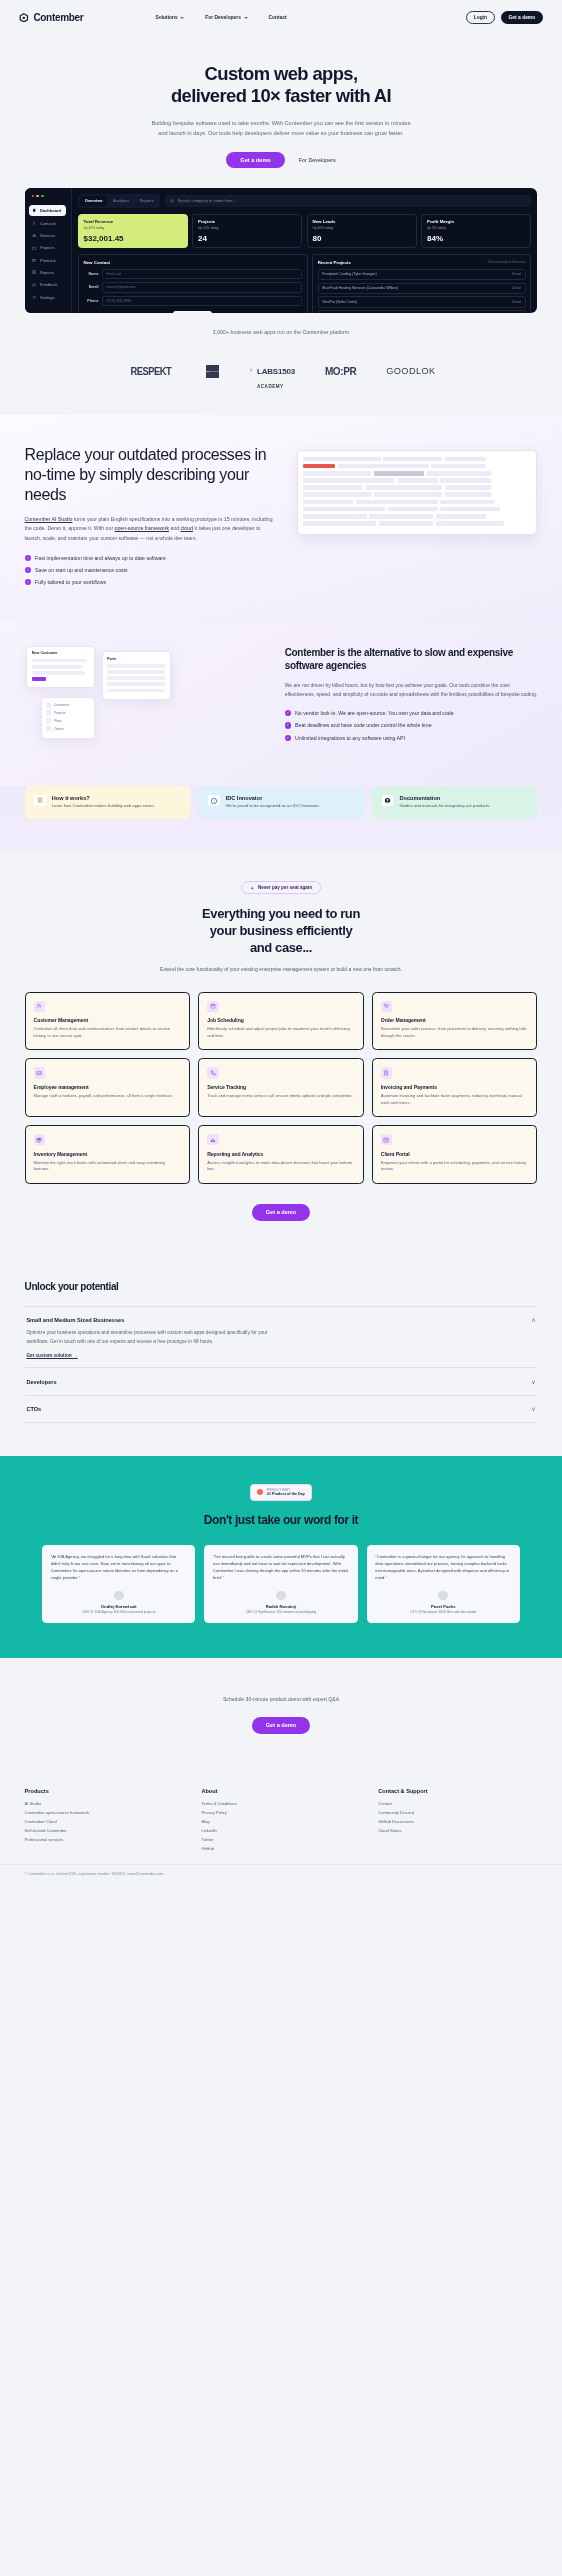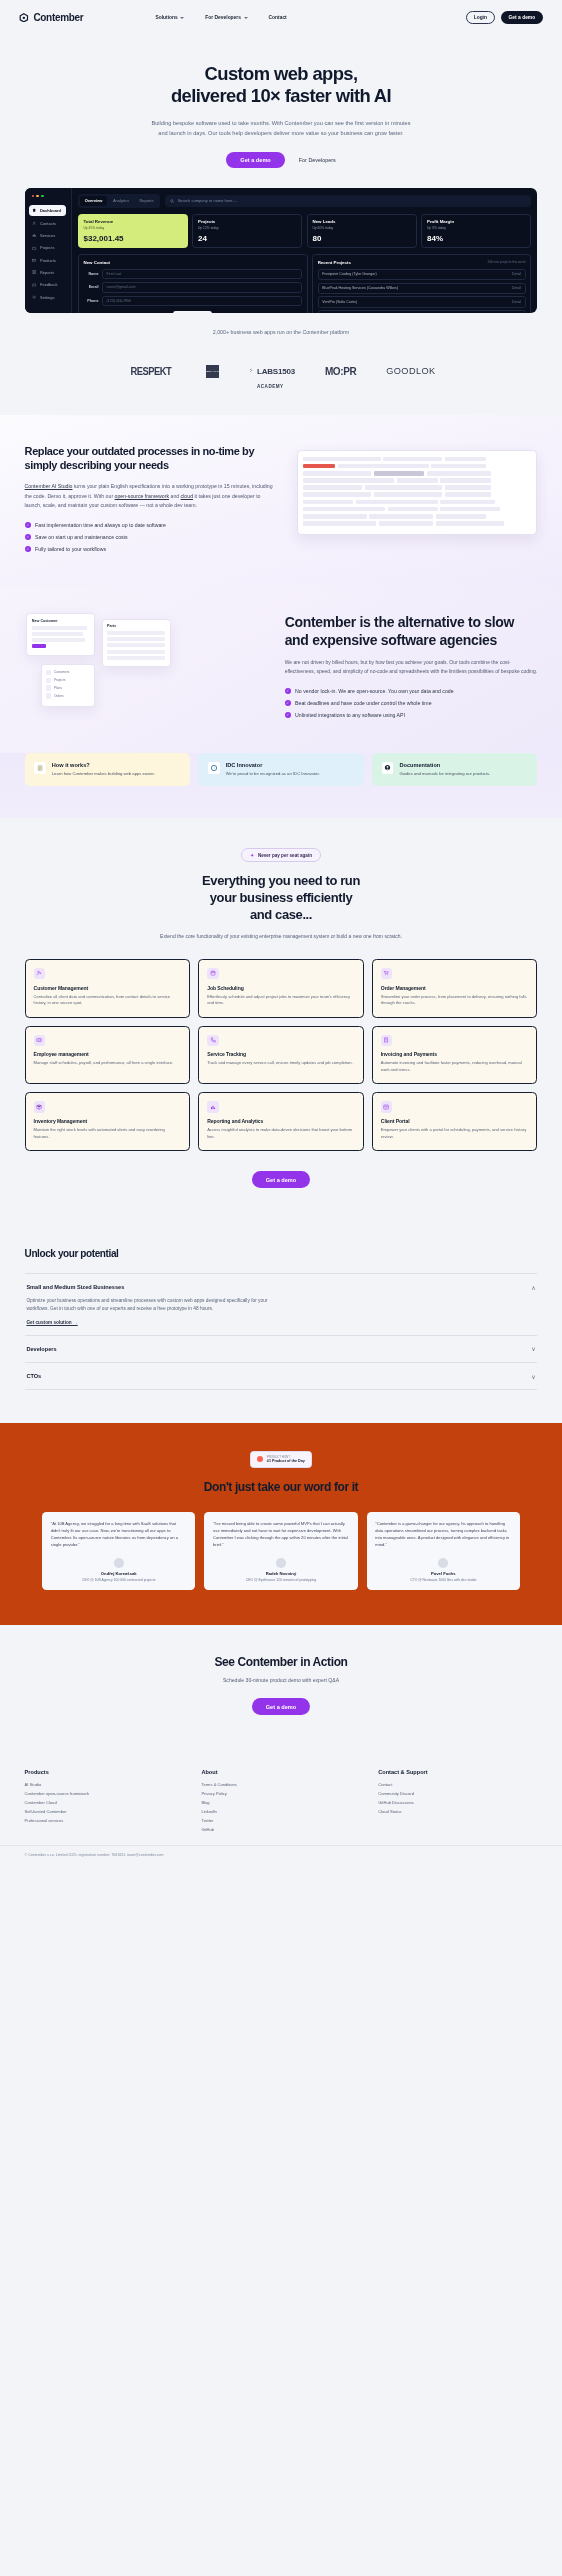--- a/index.html
+++ b/index.html
@@ -100,41 +100,41 @@
   .logo.labs .l2 { font-size: 4.6px; font-weight: 700; letter-spacing: 0.5px; text-align: center; }
   .logo.mopr { font-size: 10px; font-weight: 800; letter-spacing: -0.4px; }
   .logo.goodlok { font-size: 9.2px; font-weight: 400; letter-spacing: 0.4px; font-family: Liberation Sans, sans-serif; }
 
   
   .sec-describe {
     background: linear-gradient(165deg,#fbfbfe 0%,#f6f2fd 55%,#f1ecfb 100%);
     padding: 30px 24.6px 35px; display: flex; gap: 19.3px; align-items: flex-start;
   }
   .sec-describe .left { flex: 1.05; }
-  .sec-describe h2 { font-size: 11px; line-height: 1.26; font-weight: 700; letter-spacing: -0.4px; }
+  .sec-describe h2 { font-size: 16px; line-height: 1.26; font-weight: 400; letter-spacing: -0.4px; }
   .sec-describe p { margin-top: 9.7px; font-size: 5.2px; line-height: 1.8; color: #4e5870; }
   .sec-describe a { color: #2b3348; text-decoration: underline; }
   .checks { margin-top: 11.4px; display: flex; flex-direction: column; gap: 6.1px; }
   .chk { display: flex; align-items: center; gap: 4.4px; font-size: 5.2px; color: #2d3549; }
   .chk-b { width: 6.1px; height: 6.1px; border-radius: 50%; background: #9333ea; color:#fff; font-size:3.5px; display:flex; align-items:center; justify-content:center; flex:none; }
   .sec-describe .right { flex: 1; padding-top: 5.3px; }
   .shot { background: #fff; border: 0.6px solid #e5e1f0; border-radius: 4.4px; padding: 5.3px; box-shadow: 0 4.4px 14px rgba(60,30,110,.09); }
   .shot-row { display: flex; gap: 2.6px; margin-bottom: 2.6px; }
   .shot-bar { height: 4.6px; border-radius: 1.3px; background: #eceaf4; }
   .shot-bar.red { background: #e4574a; }
   .shot-bar.dark { background: #c9c6d8; }
 
   
   .sec-alt {
     background: linear-gradient(150deg,#f7f4fd 0%,#f3eefb 50%,#efeafb 100%);
     padding: 26px 24.6px 35px; display: flex; gap: 19.3px; align-items: flex-start;
   }
   .sec-alt .left { flex: 1; }
   .sec-alt .right { flex: 1.05; }
-  .sec-alt h2 { font-size: 14px; line-height: 1.3; font-weight: 600; letter-spacing: -0.3px; }
+  .sec-alt h2 { font-size: 10px; line-height: 1.3; font-weight: 600; letter-spacing: -0.3px; }
   .sec-alt p { margin-top: 8.8px; font-size: 5px; line-height: 1.8; color: #4e5870; }
   .minicards { position: relative; height: 105px; }
   .mc { position: absolute; background: #fff; border: 0.6px solid #e7e3f2; border-radius: 3.5px; box-shadow: 0 3.5px 12.3px rgba(60,30,110,.08); padding: 4.4px; }
   .mc-t { font-size: 3.7px; font-weight: 700; margin-bottom: 3.1px; color:#1d2539; }
   .mc-line { height: 3.9px; border-radius: 1.1px; background: #efedf6; margin-bottom: 2.3px; }
   .mc-line.pu { background: #9333ea; width: 14px; height: 3.5px; }
   .mc-li { display:flex; align-items:center; gap:2.6px; font-size:3.2px; color:#6d7690; margin-bottom:2.6px; }
   .mc-ic { width:5.3px; height:5.3px; border-radius:1.3px; background:#f0ecfa; }
 
   
@@ -169,21 +169,21 @@
   .sec-unlock h2 { font-size: 10px; font-weight: 600; letter-spacing: -0.4px; margin-bottom: 14px; }
   .acc { border-top: 0.6px solid #dcdfe8; }
   .acc-item { border-bottom: 0.6px solid #dcdfe8; padding: 9.7px 1.8px; }
   .acc-head { display: flex; align-items: center; cursor: pointer; }
   .acc-title { font-size: 5.6px; font-weight: 600; flex: 1; }
   .acc-sign { font-size: 6.1px; color: #6a7389; }
   .acc-body { margin-top: 6.1px; font-size: 4.8px; line-height: 1.8; color: #5a6378; max-width: 263px; }
   .acc-link { margin-top: 6.1px; font-size: 4.7px; font-weight: 600; color: #2b3348; text-decoration: underline; cursor: pointer; }
 
   
-  .sec-testi { background: #c2410c; padding: 26px 42px 35px; text-align: center; }
+  .sec-testi { background: #14b8a6; padding: 26px 42px 35px; text-align: center; }
   .ph-badge { display: inline-flex; align-items: center; gap: 3.5px; background: #f7f4fd; border: 0.6px solid #e2dcf2; border-radius: 3.5px; padding: 3.5px 6.1px; }
   .ph-dot { width: 6.1px; height: 6.1px; border-radius: 50%; background: #ff6154; flex:none;}
   .ph-t1 { font-size: 2.9px; color: #7b849a; display:block; text-align:left;}
   .ph-t2 { font-size: 3.7px; font-weight: 700; display:block; text-align:left;}
   .sec-testi h2 { margin-top: 12.3px; font-size: 12px; font-weight: 600; letter-spacing: -0.4px; }
   .tgrid { margin-top: 17.6px; display: grid; grid-template-columns: repeat(3,1fr); gap: 8.8px; }
   .tcard { background: #f7f8fb; border-radius: 4.4px; padding: 9.7px 8.8px 8.8px; text-align: left; }
   .tq { font-size: 4.1px; line-height: 1.7; color: #3c455a; }
   .tmeta { margin-top: 8.8px; text-align: center; }
   .tav { width: 9.7px; height: 9.7px; border-radius: 50%; background: #d9dce6; margin: 0 auto 3.5px; }
@@ -765,21 +765,20 @@
           <div class="tav"></div>
           <div class="tname">Pavel Fuchs</div>
           <div class="trole">CTO @ Nextwave
 1000 files with dev studio</div>
         </div>
       </div>
     </div>
   </div>
 
   <div class="sec-final">
-    <h2>See Contember in Action</h2>
     <p>Schedule 30-minute product demo with expert Q&amp;A</p>
     <div class="cta"><button class="btn-purple">Get a demo</button></div>
   </div>
 
   <div class="footer">
     <div class="fcol">
       <div class="fh">Products</div>
       <div class="fl">AI Studio</div>
       <div class="fl">Contember open-source framework</div>
       <div class="fl">Contember Cloud</div>

